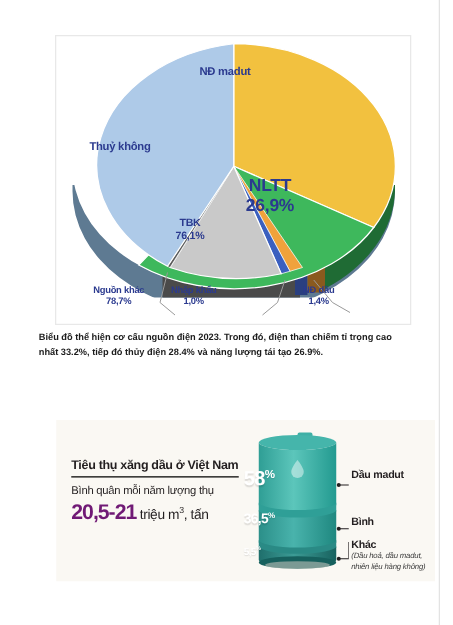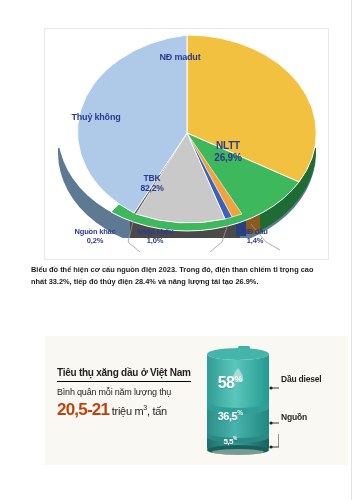--- a/index.html
+++ b/index.html
@@ -24,21 +24,21 @@
   .pie-wrap{position:absolute;left:44px;top:28px;width:285px;height:232px;}
   .pie-wrap svg{display:block;}
 
   .pie-label{
     position:absolute;color:#2b3a8f;font-weight:bold;text-align:center;
     line-height:1.15;letter-spacing:-0.2px;
   }
   .pie-label .v{display:block;}
   .lbl-coal{left:140px;top:52px;width:80px;font-size:9px;}
   .lbl-hydro{left:60px;top:112px;width:72px;font-size:9px;}
-  .lbl-nltt{left:196px;top:140px;width:64px;font-size:10px;}
+  .lbl-nltt{left:184px;top:140px;width:64px;font-size:14px;}
   .lbl-tbk{left:124px;top:174px;width:56px;font-size:8.5px;}
   .lbl-other{left:64px;top:228px;width:62px;font-size:7.5px;}
   .lbl-import{left:124px;top:228px;width:62px;font-size:7.5px;}
   .lbl-oil{left:226px;top:228px;width:58px;font-size:7.5px;}
 
   .caption{
     position:absolute;left:31px;top:264px;width:286px;
     font-size:7.4px;line-height:1.65;color:#1c1c1c;
     font-family:"Liberation Sans",sans-serif;
     font-weight:bold;
@@ -49,28 +49,28 @@
     position:absolute;left:45px;top:336px;width:303px;height:129px;
     background:#faf8f3;
   }
   .info-left{position:absolute;left:12px;top:26px;width:150px;color:#231f20;}
   .info-title{
     font-size:10px;font-weight:bold;letter-spacing:-0.25px;
     padding-bottom:3px;border-bottom:1px solid #000000;display:inline-block;
   }
   .info-sub{font-size:9px;margin-top:5px;letter-spacing:-0.2px;}
   .info-big{margin-top:3px;white-space:nowrap;}
-  .info-big .num{font-size:17px;font-weight:bold;color:#c2410c;letter-spacing:-0.8px;}
+  .info-big .num{font-size:17px;font-weight:bold;color:#701a75;letter-spacing:-0.8px;}
   .info-big .unit{font-size:11px;color:#231f20;letter-spacing:-0.3px;}
   .info-big .unit sup{font-size:7px;}
 
   .barrel{position:absolute;left:152px;top:8px;width:82px;height:118px;}
   .barrel svg{display:block;}
   .bar-pct{
-    position:absolute;color:#ffffff;font-weight:bold;text-align:center;
+    position:absolute;color:#ffffff;font-weight:bold;text-align:left;
     letter-spacing:-0.5px;text-shadow:0 1px 1px rgba(0,0,0,.12);
   }
   .bar-pct sup{font-size:0.58em;vertical-align:super;font-weight:bold;}
   .pct-diesel{left:150px;top:38px;width:70px;font-size:16px;}
   .pct-gas{left:150px;top:73px;width:70px;font-size:11px;}
   .pct-other{left:150px;top:100px;width:70px;font-size:8px;}
 
   .legend{position:absolute;left:236px;top:0;width:68px;height:129px;color:#231f20;}
   .lg-item{position:absolute;}
   .lg-name{font-size:8.5px;font-weight:bold;letter-spacing:-0.2px;white-space:nowrap;}
@@ -137,25 +137,25 @@
 </div>
 <div class="pie-label lbl-hydro">
   <span>Thuỷ không</span>
 </div>
 <div class="pie-label lbl-nltt">
   <span>NLTT</span>
   <span class="v">26,9%</span>
 </div>
 <div class="pie-label lbl-tbk">
   <span>TBK</span>
-  <span class="v">82,2%</span>
+  <span class="v">76,1%</span>
 </div>
 <div class="pie-label lbl-other">
   <span>Nguồn khác</span>
-  <span class="v">0,2%</span>
+  <span class="v">78,7%</span>
 </div>
 <div class="pie-label lbl-import">
   <span>Nhập khẩu</span>
   <span class="v">1,0%</span>
 </div>
 <div class="pie-label lbl-oil">
   <span>NĐ dầu</span>
   <span class="v">1,4%</span>
 </div>
 
@@ -221,20 +221,24 @@
     </g>
   </svg>
   </div>
 
   <div class="bar-pct pct-diesel"><span>58</span><sup>%</sup></div>
   <div class="bar-pct pct-gas"><span>36,5</span><sup>%</sup></div>
   <div class="bar-pct pct-other"><span>5,5</span><sup>%</sup></div>
 
   <div class="legend">
     <div class="lg-item lg-diesel">
-      <div class="lg-name">Dầu diesel</div>
+      <div class="lg-name">Dầu madut</div>
     </div>
     <div class="lg-item lg-gas">
-      <div class="lg-name">Nguồn</div>
+      <div class="lg-name">Bình</div>
+    </div>
+    <div class="lg-item lg-other">
+      <div class="lg-name">Khác</div>
+      <div class="lg-note">(Dầu hoả, dầu madut, nhiên liệu hàng không)</div>
     </div>
   </div>
 
 </div>
 
 </body></html>

